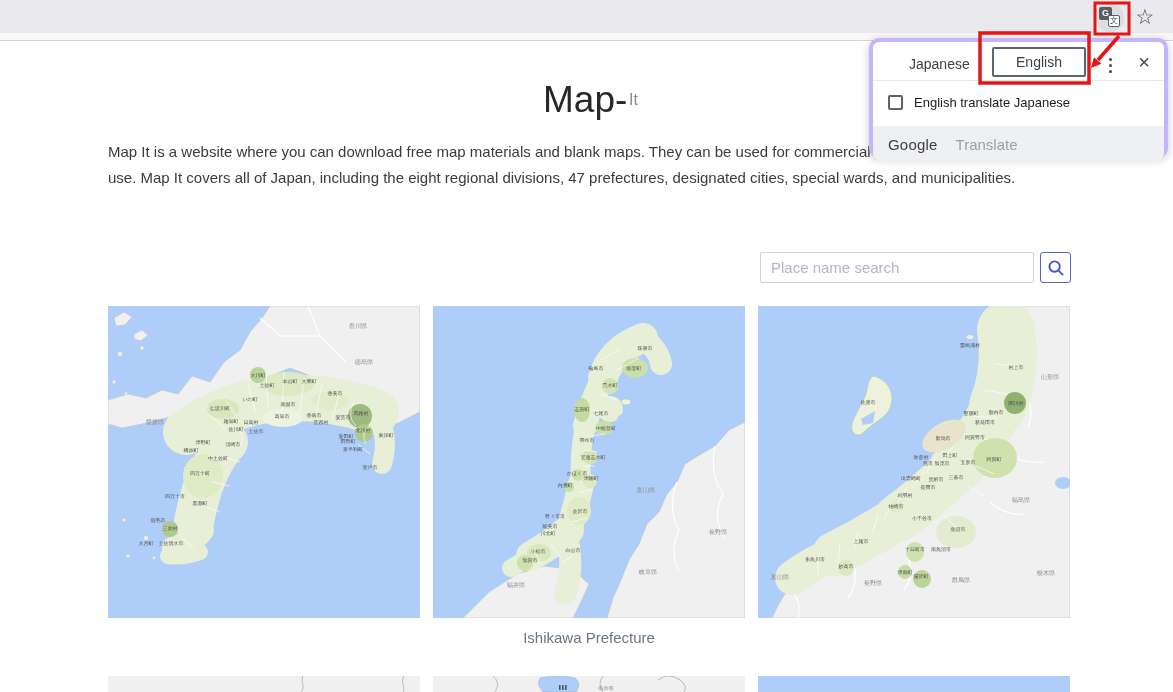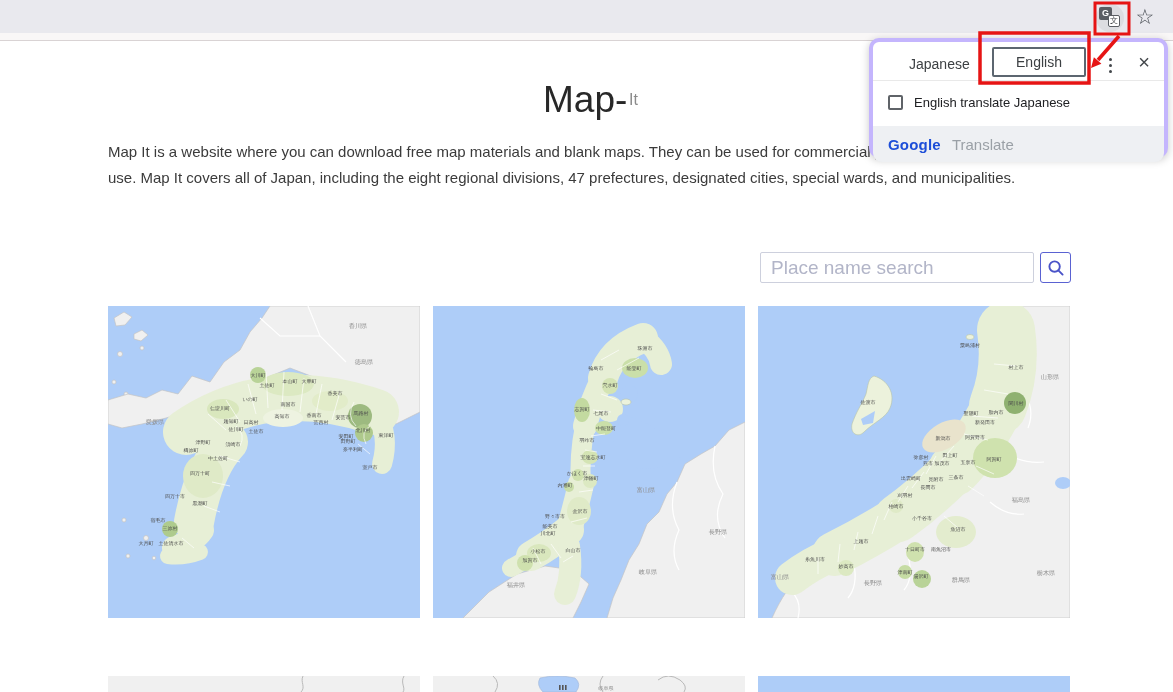--- a/index.html
+++ b/index.html
@@ -28,34 +28,34 @@
   .pp-div { position:absolute; left:0; top:38px; width:100%; height:0; border-top:1px solid #e9e9e9; }
   .pp-menu { position:absolute; left:226px; top:11px; width:22px; height:24px; display:flex; flex-direction:column;
              align-items:center; justify-content:center; gap:3px; cursor:pointer; }
   .pp-menu i { width:3px; height:3px; border-radius:50%; background:#43474b; }
   .pp-close { position:absolute; left:258px; top:8px; width:26px; height:26px; font-size:20px; color:#43474b;
               text-align:center; line-height:25px; cursor:pointer; }
   .pp-check { position:absolute; left:15px; top:53px; width:15px; height:15px; border:2px solid #5f6368; border-radius:2px; background:#fff; cursor:pointer; }
   .pp-check-label { position:absolute; left:41px; top:53px; font-size:13px; color:#202124; }
   .pp-footer { position:absolute; left:0; top:84px; width:100%; height:36px; background:#eef0f3; border-radius:0 0 9px 9px;
                display:flex; align-items:center; padding-left:15px; }
-  .pp-brand-g { font-size:15px; color:#1d4ed8; letter-spacing:.2px; font-weight:bold; }
-  .pp-brand-t { font-size:15px; color:#9aa0a6; margin-left:11px; }
+  .pp-brand-g { font-size:15px; color:#404040; letter-spacing:.2px; font-weight:normal; }
+  .pp-brand-t { font-size:15px; color:#9aa0a6; margin-left:18px; }
 
   
   .anno { position:absolute; left:0; top:0; width:1173px; height:692px; z-index:70; pointer-events:none; }
 
   
   .title-big { position:absolute; left:543px; top:79px; font-size:37px; color:#282828; z-index:1; }
   .title-small { position:absolute; left:629px; top:91px; font-size:16px; color:#8b8b8b; z-index:1;text-align:right; }
   .desc { position:absolute; left:108px; top:139px; width:1060px; overflow:hidden; z-index:1; }
   .desc div { white-space:nowrap; font-size:15px; line-height:25.5px; color:#3b3b3b; }
 
   .search-input { position:absolute; left:760px; top:252px; width:274px; height:31px; border:1px solid #cdd0dd;
-                  border-radius:2px; font-size:19px; color:#333; padding:0 10px; z-index:1; outline:none; }
+                  border-radius:2px; font-size:15px; color:#333; padding:0 10px; z-index:1; outline:none; }
   .search-input::placeholder { color:#b2b5c8; }
   .search-btn { position:absolute; left:1040px; top:252px; width:31px; height:31px; background:#fff;
                 border:1.6px solid #5a62d2; border-radius:3px; display:flex; align-items:center; justify-content:center;
                 cursor:pointer; z-index:1; }
 
   .mapcard { position:absolute; top:306px; width:312px; height:312px; z-index:1; cursor:pointer; }
   .mapcard svg { display:block; width:312px; height:312px; }
   .caption { position:absolute; top:629px; width:312px; text-align:center; font-size:15px; color:#6a7583; z-index:1; cursor:pointer; }
   .bcard { position:absolute; top:676px; width:312px; height:16px; overflow:hidden; z-index:1; cursor:pointer; }
 
@@ -365,20 +365,21 @@
           <text x="147" y="268" class="lbl">津南町</text>
           <text x="163" y="272" class="lbl">湯沢町</text>
           <text x="22" y="273" class="lbl n">富山県</text>
           <text x="115" y="279" class="lbl n">長野県</text>
           <text x="203" y="276" class="lbl n">群馬県</text>
           <text x="288" y="269" class="lbl n">栃木県</text>
         </g>
     </svg>
   </div>
 
+  <div class="caption" style="left:433px">Ishikawa Prefecture</div>
 
   <div class="bcard" style="left:108px">
     <svg viewBox="0 0 312 16" width="312" height="16">
       <rect width="312" height="16" fill="#f0f0f0"></rect>
       <path d="M195,0 c-3,6 3,11 -2,16" stroke="#b9b9b9" stroke-width="1" fill="none"></path>
       <path d="M296,0 c-4,7 2,12 -1,16" stroke="#b9b9b9" stroke-width="1" fill="none"></path>
     </svg>
   </div>
   <div class="bcard" style="left:433px">
     <svg viewBox="0 0 312 16" width="312" height="16">

